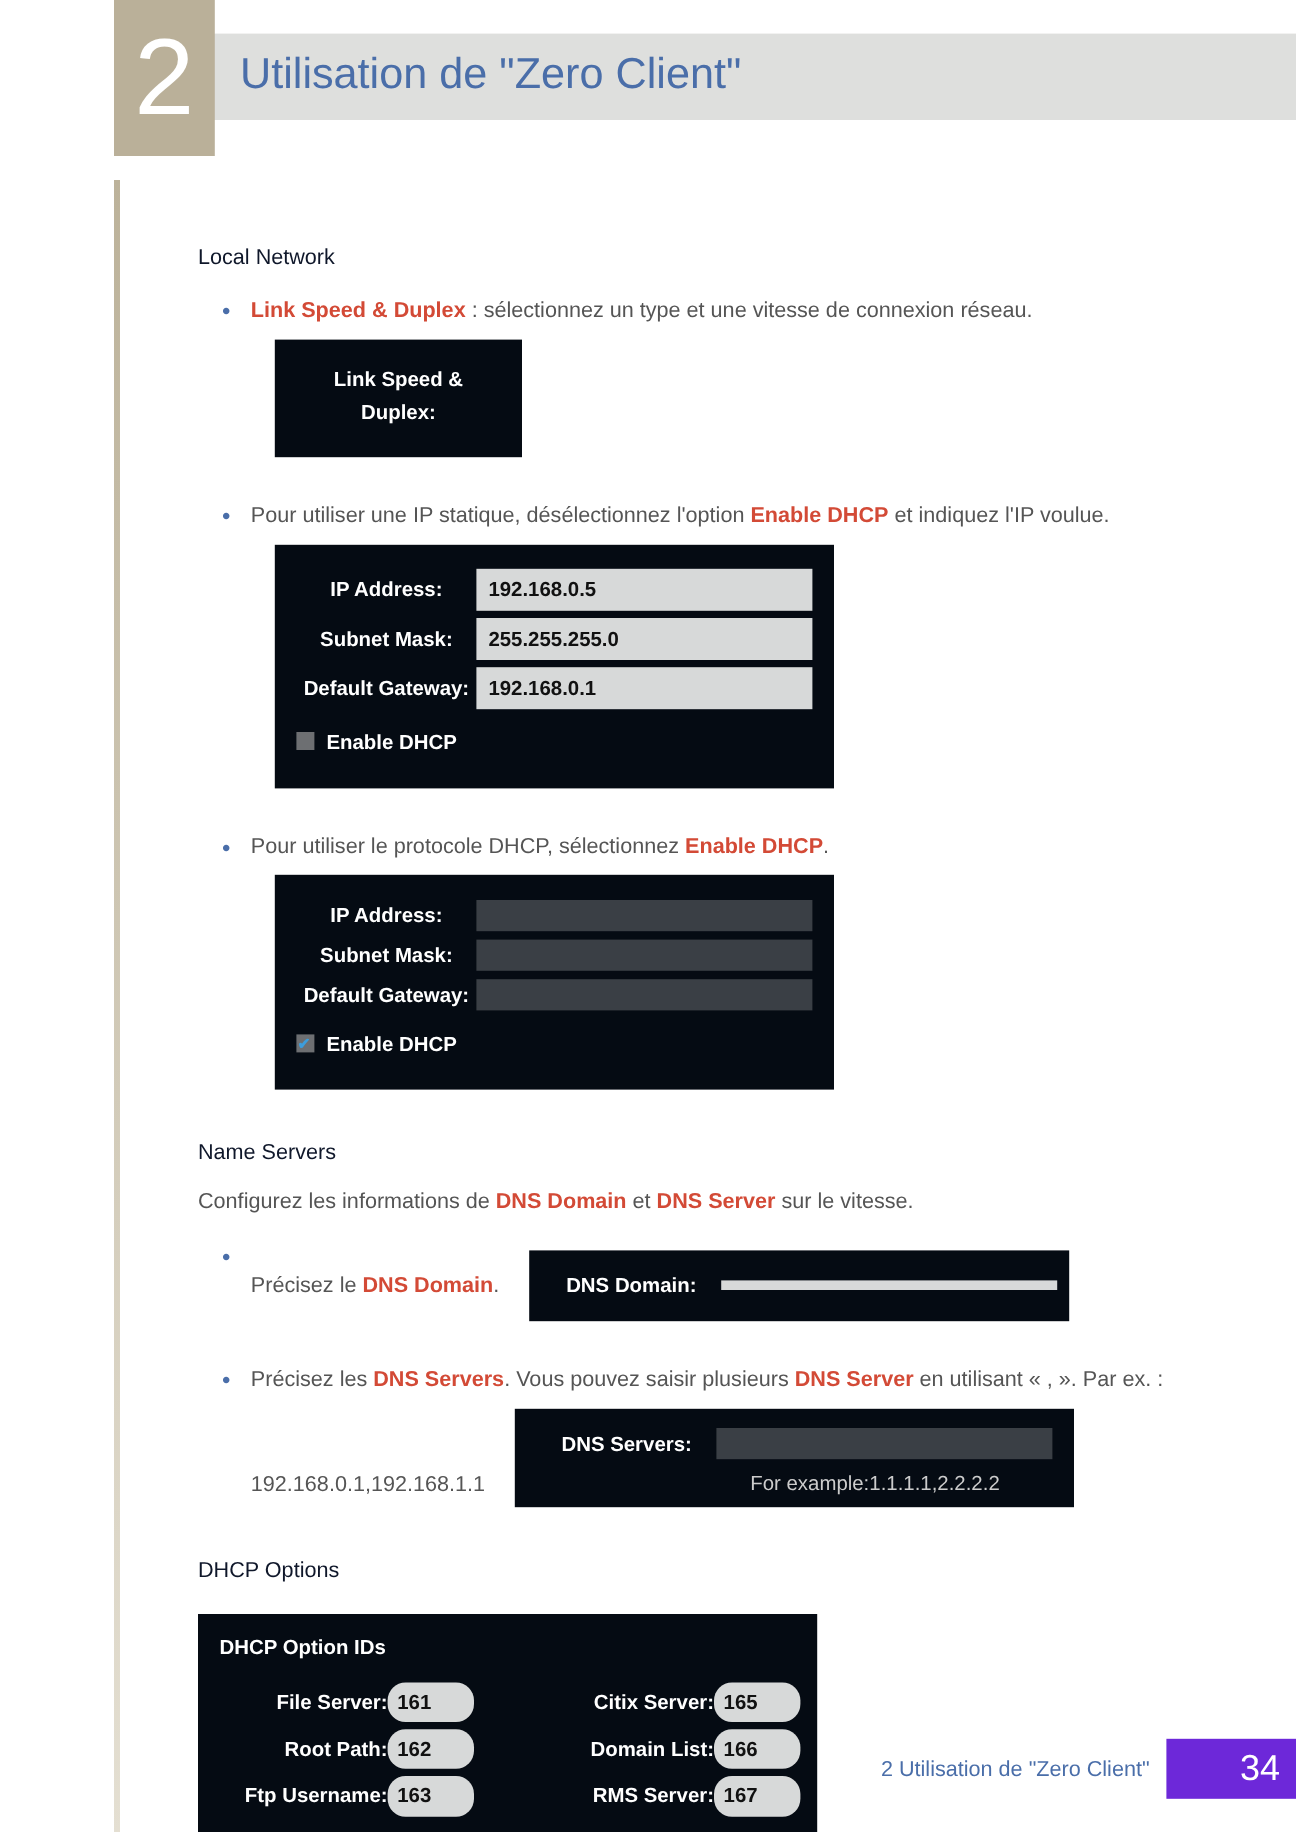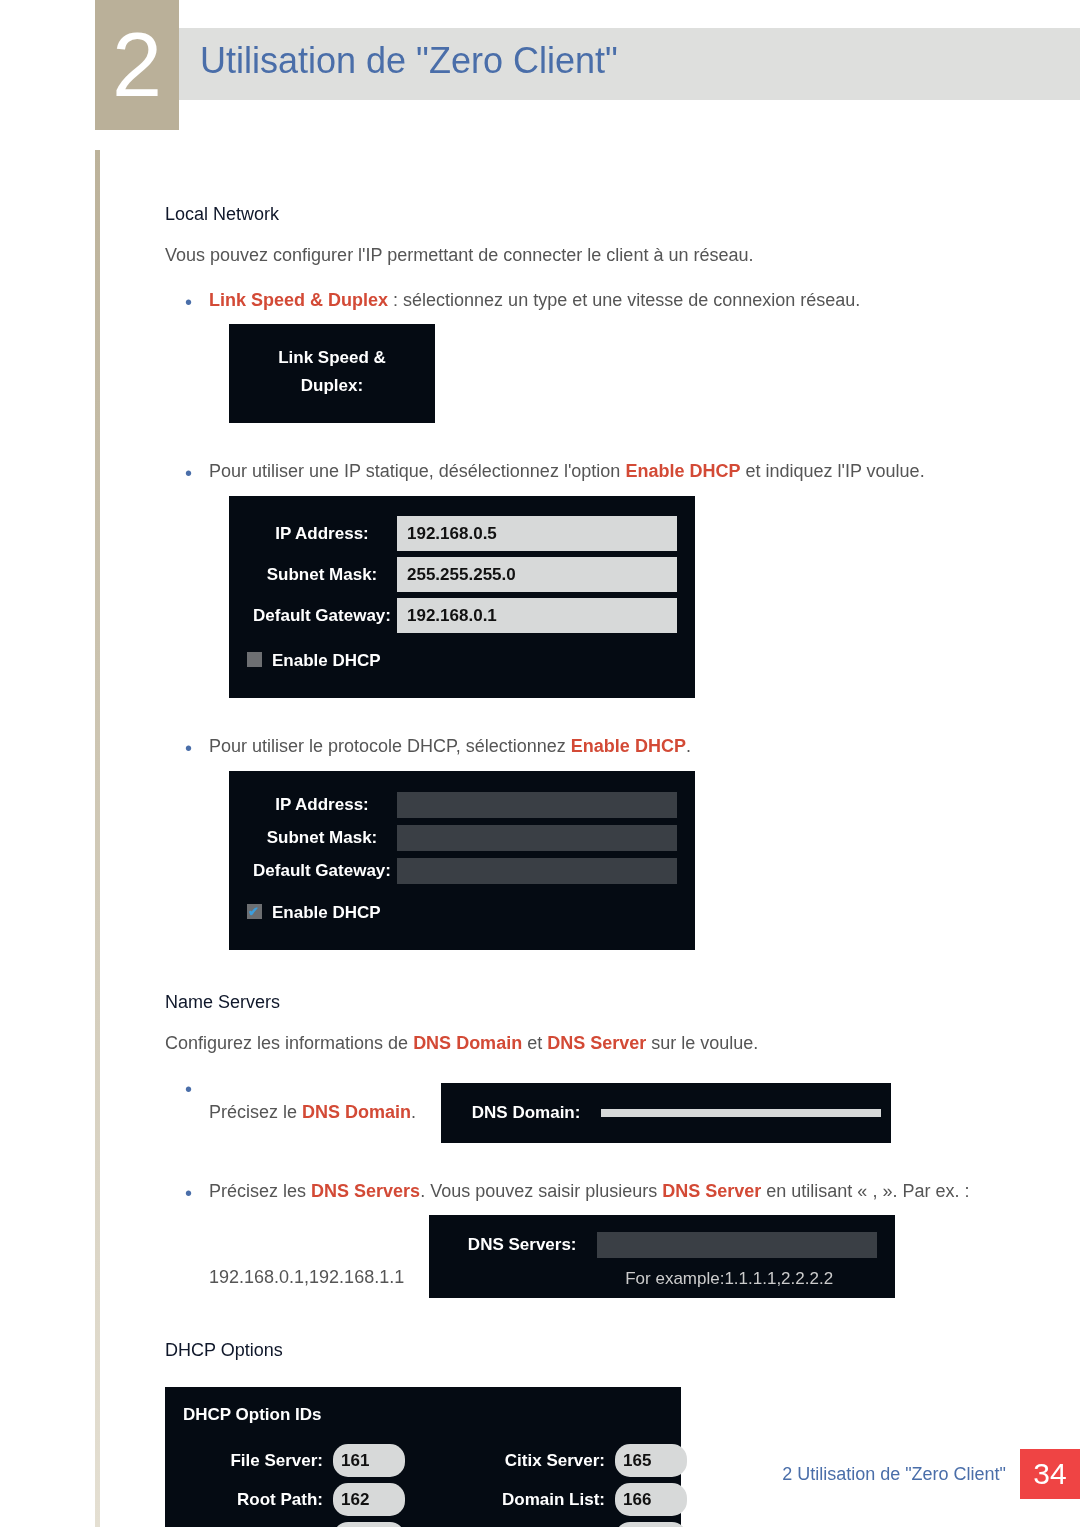--- a/index.html
+++ b/index.html
@@ -24,41 +24,40 @@
   .val-dark  { background:#3a3f45; color:#aaa; padding:4px 10px; min-width:260px; height:18px; }
   .dd { display:flex; }
   .dd .ddv { background:#d7d9d9; color:#111; padding:4px 10px; width:190px; font-weight:bold; }
   .dd .arr { background:#d7d9d9; width:22px; text-align:center; color:#333; border-left:1px solid #999; }
   .chk { display:inline-block; width:15px; height:15px; background:#6d6f72; margin-right:10px; vertical-align:middle; position:relative; top:-1px; }
   .chk.on { background:#6d6f72; }
   .chk.on::after { content:"✔"; color:#3c9ddc; font-size:13px; position:absolute; left:1px; top:-2px; }
   .hint { color:#ccc; font-weight:normal; padding-left:178px; margin-top:2px; }
   .ids-title { color:#fff; font-weight:bold; margin-bottom:10px; }
   .ids-cols { display:flex; gap:60px; }
-  .ids-col .row .lbl { width:140px; text-align:right; padding-right:10px; }
+  .ids-col .row .lbl { width:140px; text-align:right; }
   .ids-col .row .box { background:#d7d9d9; color:#111; width:56px; padding:3px 8px; font-weight:bold;border-radius:15px; }
   
   .side-stripe { position:absolute; left:95px; top:150px; bottom:0; width:5px; background:linear-gradient(#bcb29a,#e4dfd2); }
   .footer { position:absolute; bottom:28px; right:0; display:flex; align-items:center; }
   .footer .ftxt { color:#4a6ea9; font-size:18px; padding-right:14px; }
-  .footer .pnum { background:#ef4444; color:#fff; font-size:30px; width:60px; height:50px; line-height:50px; text-align:center; }
+  .footer .pnum { background:#6d28d9; color:#fff; font-size:30px; width:60px; height:50px; line-height:50px; text-align:center;padding-left:48px; }
 </style>
 </head>
 <body>
 
 <div class="page">
   <div class="top-band"></div>
   <div class="chapter-box">2</div>
   <div class="chapter-title">Utilisation de "Zero Client"</div>
   <div class="side-stripe"></div>
 
   <div class="content">
 
     <div class="section-h">Local Network</div>
-    <p class="para">Vous pouvez configurer l'IP permettant de connecter le client à un réseau.</p>
 
     <ul class="bul">
       <li>
         <span class="red">Link Speed &amp; Duplex</span><span> : sélectionnez un type et une vitesse de connexion réseau.</span>
         <div class="ui">
           <div class="row">
             <span class="lbl">Link Speed &amp; Duplex:</span>
           </div>
         </div>
       </li>
@@ -103,21 +102,21 @@
           <div class="row" style="margin-top:14px;">
               <span class="chk on"></span>
               <span>Enable DHCP</span>
             </div>
         </div>
       </li>
     </ul>
 
     <div class="section-h">Name Servers</div>
     <p class="para">
-      <span>Configurez les informations de </span><span class="red">DNS Domain</span><span> et </span><span class="red">DNS Server</span><span> sur le voulue.</span>
+      <span>Configurez les informations de </span><span class="red">DNS Domain</span><span> et </span><span class="red">DNS Server</span><span> sur le vitesse.</span>
     </p>
 
     <ul class="bul">
       <li>
         <span>Précisez le </span><span class="red">DNS Domain</span><span>.</span>
         <div class="ui" style="width:430px; padding:10px 10px;">
           <div class="row">
               <span class="lbl">DNS Domain:</span>
               <span class="val-light" style="min-width:260px;"></span>
             </div>

